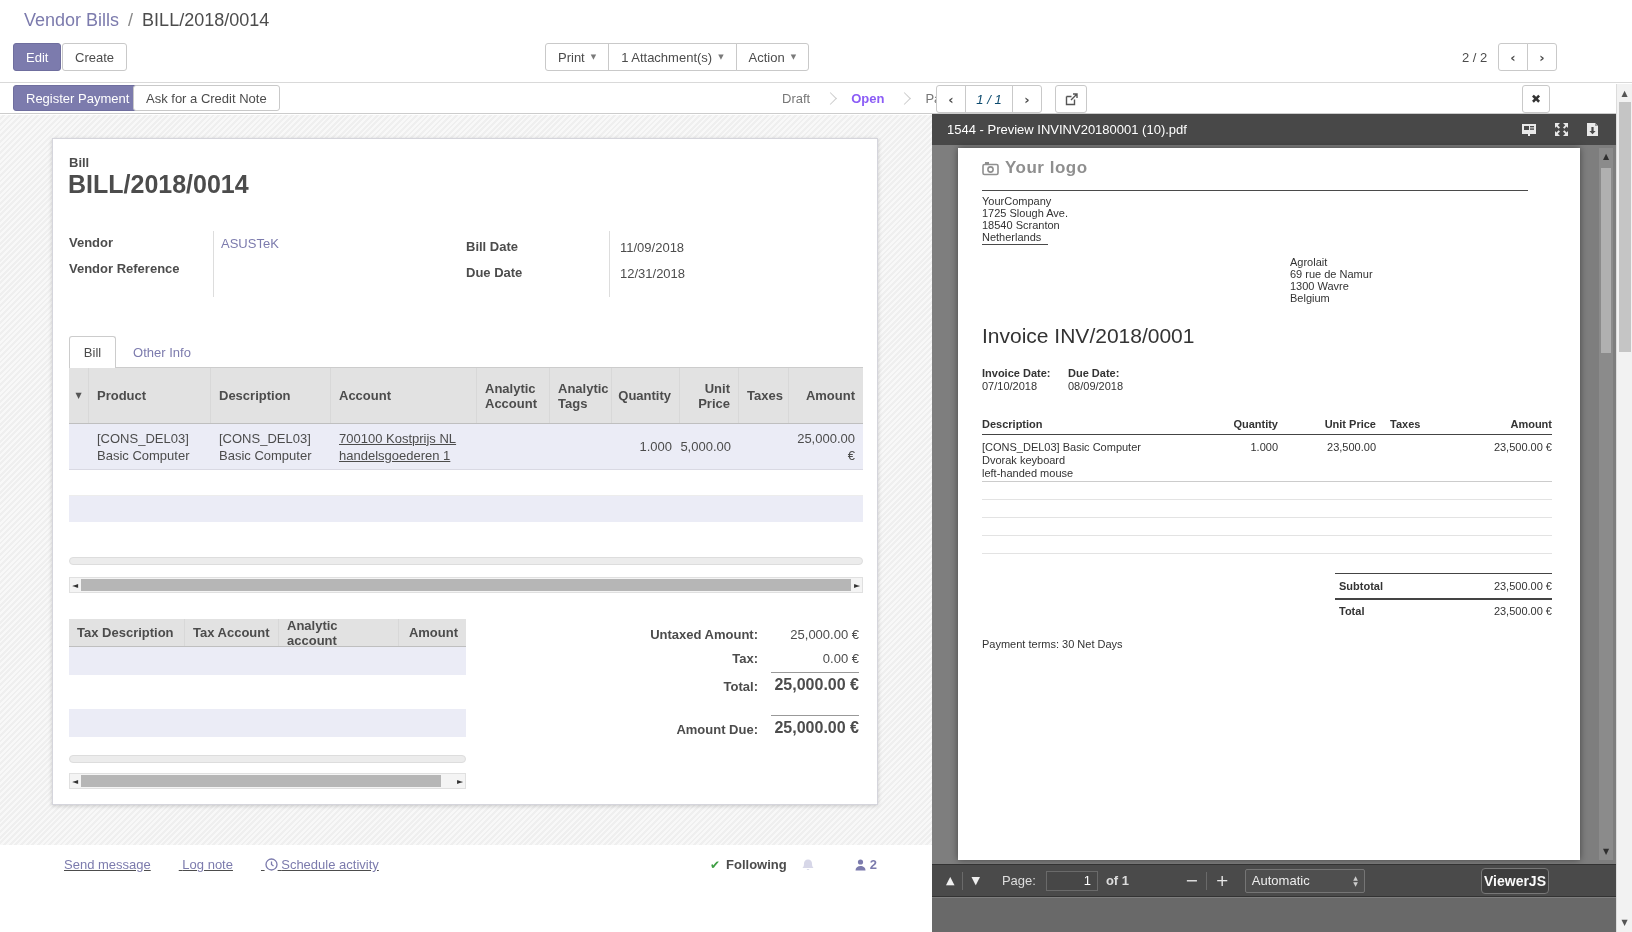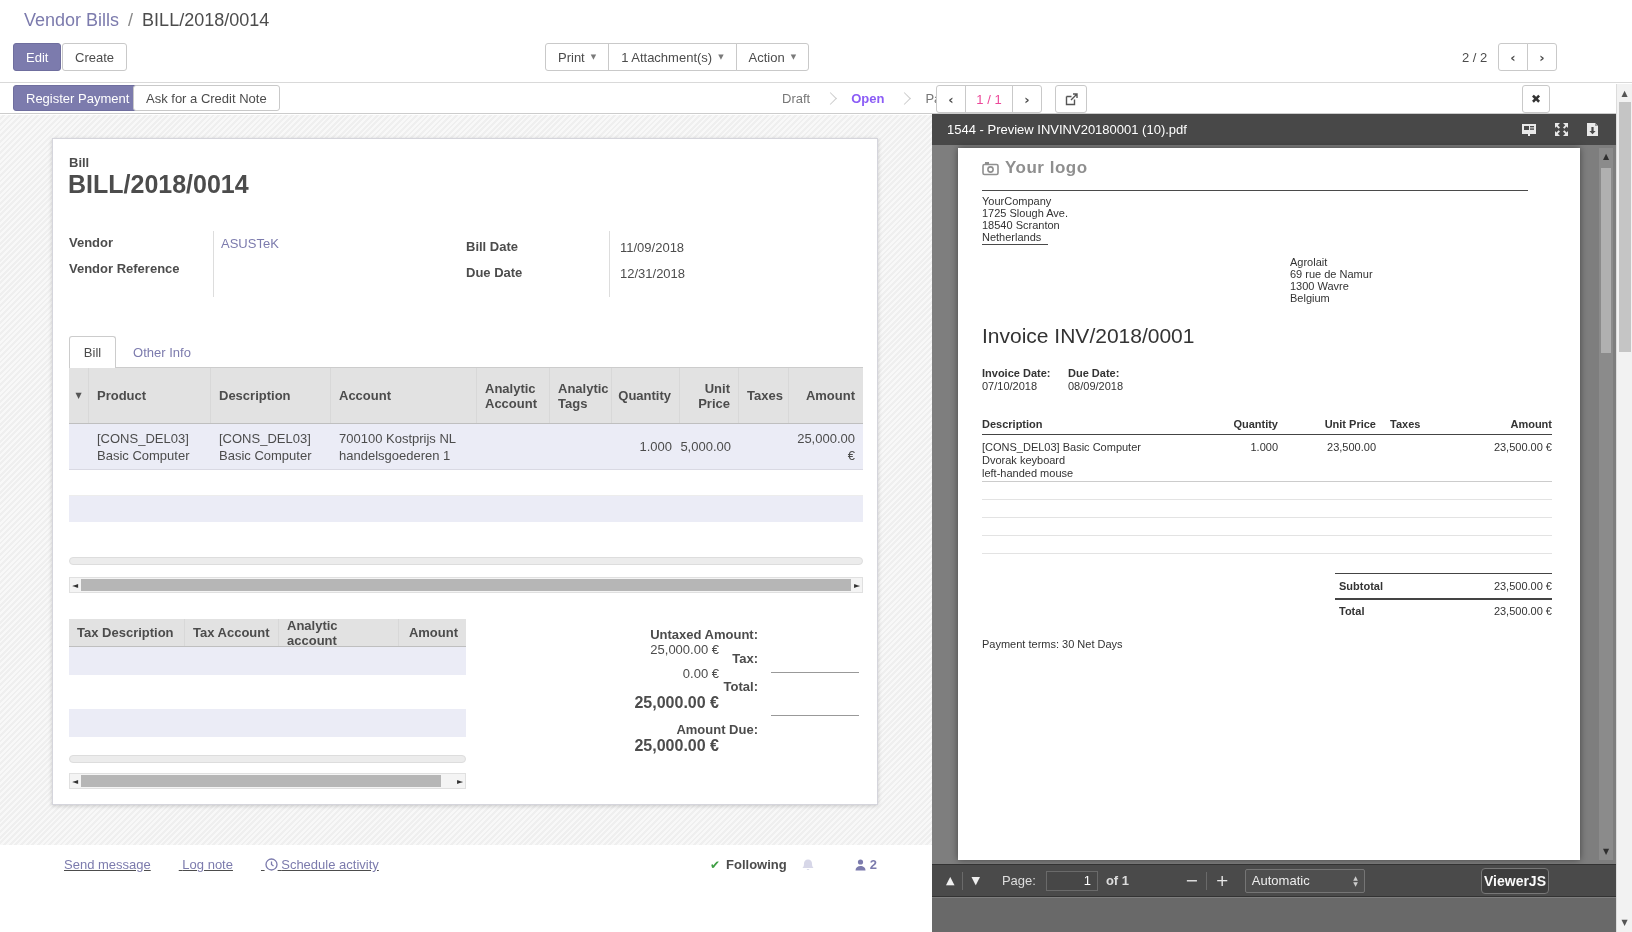--- a/index.html
+++ b/index.html
@@ -26,21 +26,21 @@
   .btn-group .btn:last-child { border-radius:0 3px 3px 0; }
 
   .status-row { position:absolute; left:0; top:82px; width:1632px; height:32px; background:#fff;
                 border-top:1px solid #d9d9d9; border-bottom:1px solid #ccc; }
   .steps { position:absolute; left:768px; top:0; height:30px; display:flex; align-items:center; }
   .step { padding:0 14px; color:#777; }
   .step.active { color:#8b5cf6; font-weight:bold; }
   .step-chev { width:9px; height:9px; border-top:1px solid #ccc; border-right:1px solid #ccc;
                transform:rotate(45deg); margin:0 2px; }
   .pgbtn { width:30px; padding:0; font-weight:bold; }
-  .pgbox { color:#ec4899; }
+  .pgbox { color:#0c4a6e;font-style:italic; }
 
   
   .content-left { position:absolute; left:0; top:115px; width:932px; height:730px;
      background:repeating-linear-gradient(135deg,#f8f8f8 0 2px,#efefef 2px 4px); }
   .sheet { position:absolute; left:52px; top:23px; width:826px; height:667px; background:#fff;
            border:1px solid #d5d5dc; box-shadow:0 1px 4px rgba(0,0,0,.18); }
   .lbl { font-weight:bold; color:#4c4c4c; }
   .linkval { color:#7c7bad; }
   .vline { position:absolute; width:1px; background:#ddd; }
 
@@ -63,21 +63,21 @@
   .hscroll { position:absolute; height:16px; background:#f4f4f4; border:1px solid #e0e0e0; display:flex; align-items:center; }
   .hs-arrow { font-size:8px; color:#333; width:10px; text-align:center; flex:0 0 auto; }
   .hs-thumb { height:12px; background:#b6b6b6; flex:1 1 auto; margin:0 1px; }
 
   .ttable { position:absolute; left:16px; top:480px; width:397px; }
   .th { background:#e2e2e2; border-bottom:1px solid #bfbfbf; height:28px; font-weight:bold; display:flex; }
   .tc { padding:4px 8px; border-right:1px solid #d8d8d8; display:flex; align-items:center; }
   .tc:last-child { border-right:none; }
 
   .totline { position:absolute; height:1px; background:#999; }
-  .totrow { position:absolute; display:flex;flex-direction:column; }
+  .totrow { position:absolute; display:flex; }
   .totlbl { width:140px; text-align:right; font-weight:bold; }
   .totval { width:101px; text-align:right; }
   .big { font-size:16px; font-weight:bold; }
 
   .chatter { position:absolute; left:0; top:845px; width:932px; height:87px; background:#fff; }
   .chlink { color:#7c7bad; text-decoration:none; margin-right:28px; }
   .follow { font-weight:bold; color:#4c4c4c; }
 
   
   .preview { position:absolute; left:932px; top:114px; width:685px; height:818px; background:#7e7e7e; }
@@ -213,21 +213,21 @@
           <div class="lc" style="width:62px;">Analytic Tags</div>
           <div class="lc r" style="width:68px;">Quantity</div>
           <div class="lc r" style="width:59px;">Unit Price</div>
           <div class="lc" style="width:50px;">Taxes</div>
           <div class="lc r" style="width:74px;">Amount</div>
         </div>
         <div class="lrow ldata">
           <div class="lc" style="width:20px;padding:4px 2px;"></div>
           <div class="lc" style="width:122px;">[CONS_DEL03] Basic Computer</div>
           <div class="lc" style="width:120px;">[CONS_DEL03] Basic Computer</div>
-          <div class="lc" style="width:146px;">700100 Kostprijs NL handelsgoederen 1</div>
+          <div class="lc" style="width:146px;text-decoration:underline;">700100 Kostprijs NL handelsgoederen 1</div>
           <div class="lc" style="width:73px;"></div>
           <div class="lc" style="width:62px;"></div>
           <div class="lc r" style="width:68px;">1.000</div>
           <div class="lc r" style="width:59px;">25,000.00</div>
           <div class="lc" style="width:50px;"></div>
           <div class="lc r" style="width:74px;">25,000.00 €</div>
         </div>
       </div>
       <div class="stripe" style="top:331px;height:26px;border-bottom:1px solid #ededed;"></div>
       <div class="stripe lavender" style="top:357px;height:26px;"></div>

